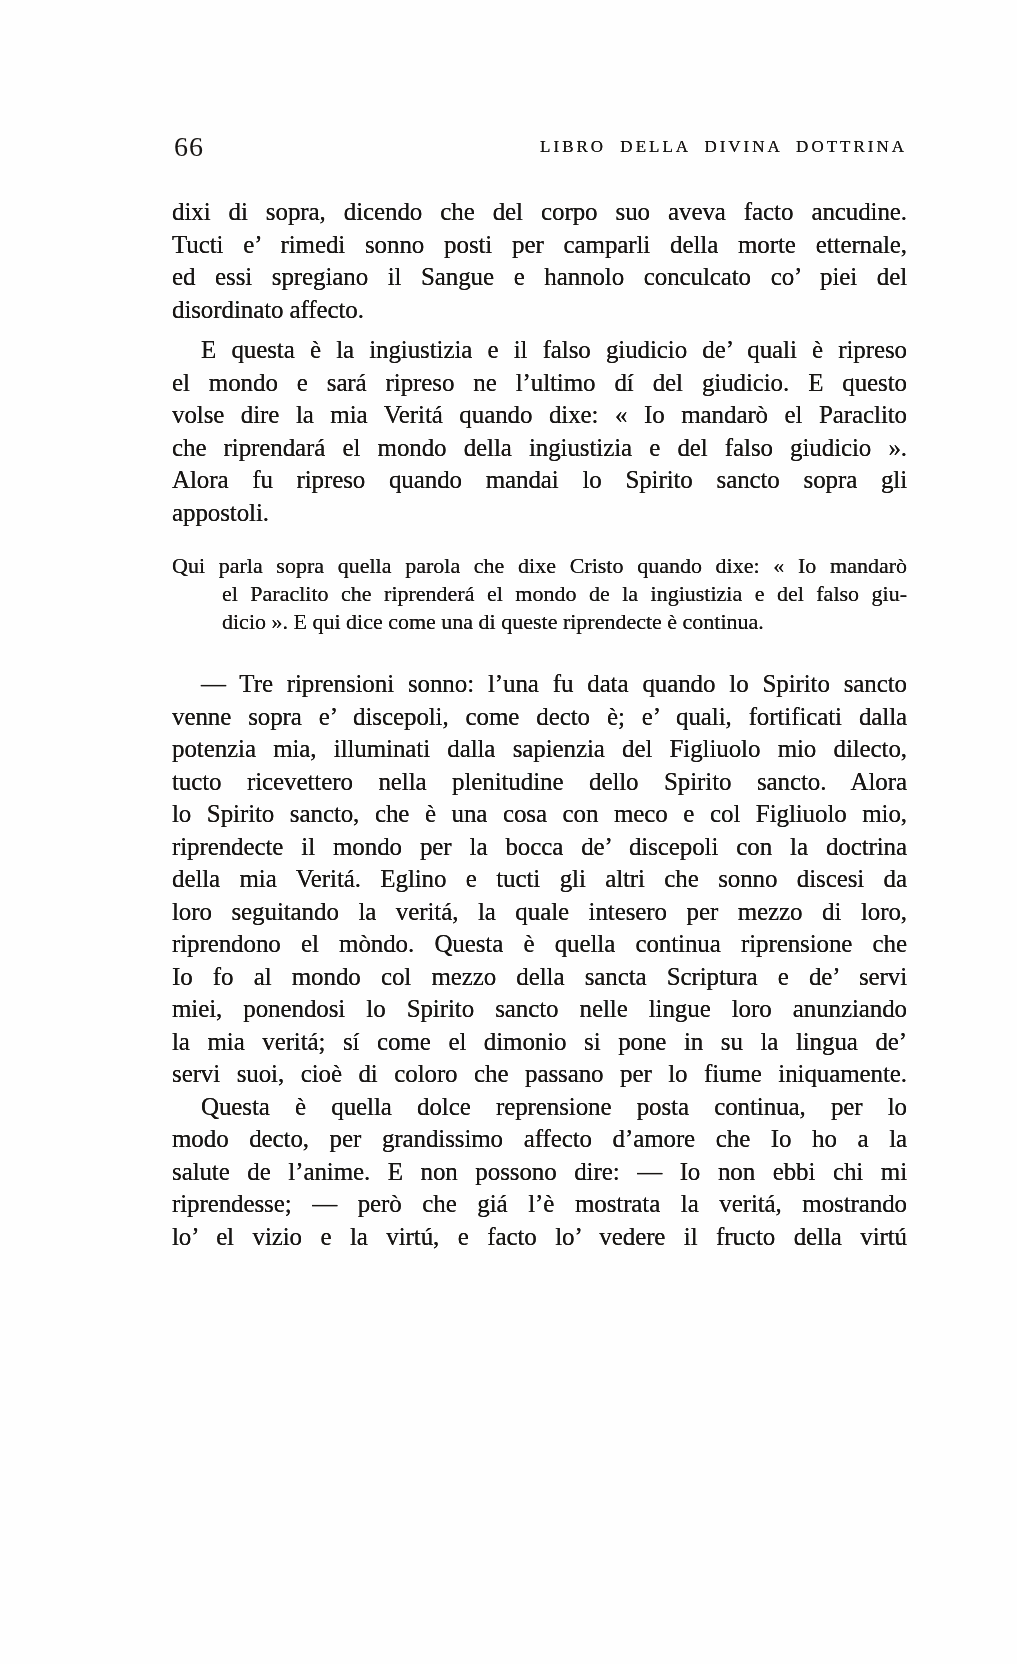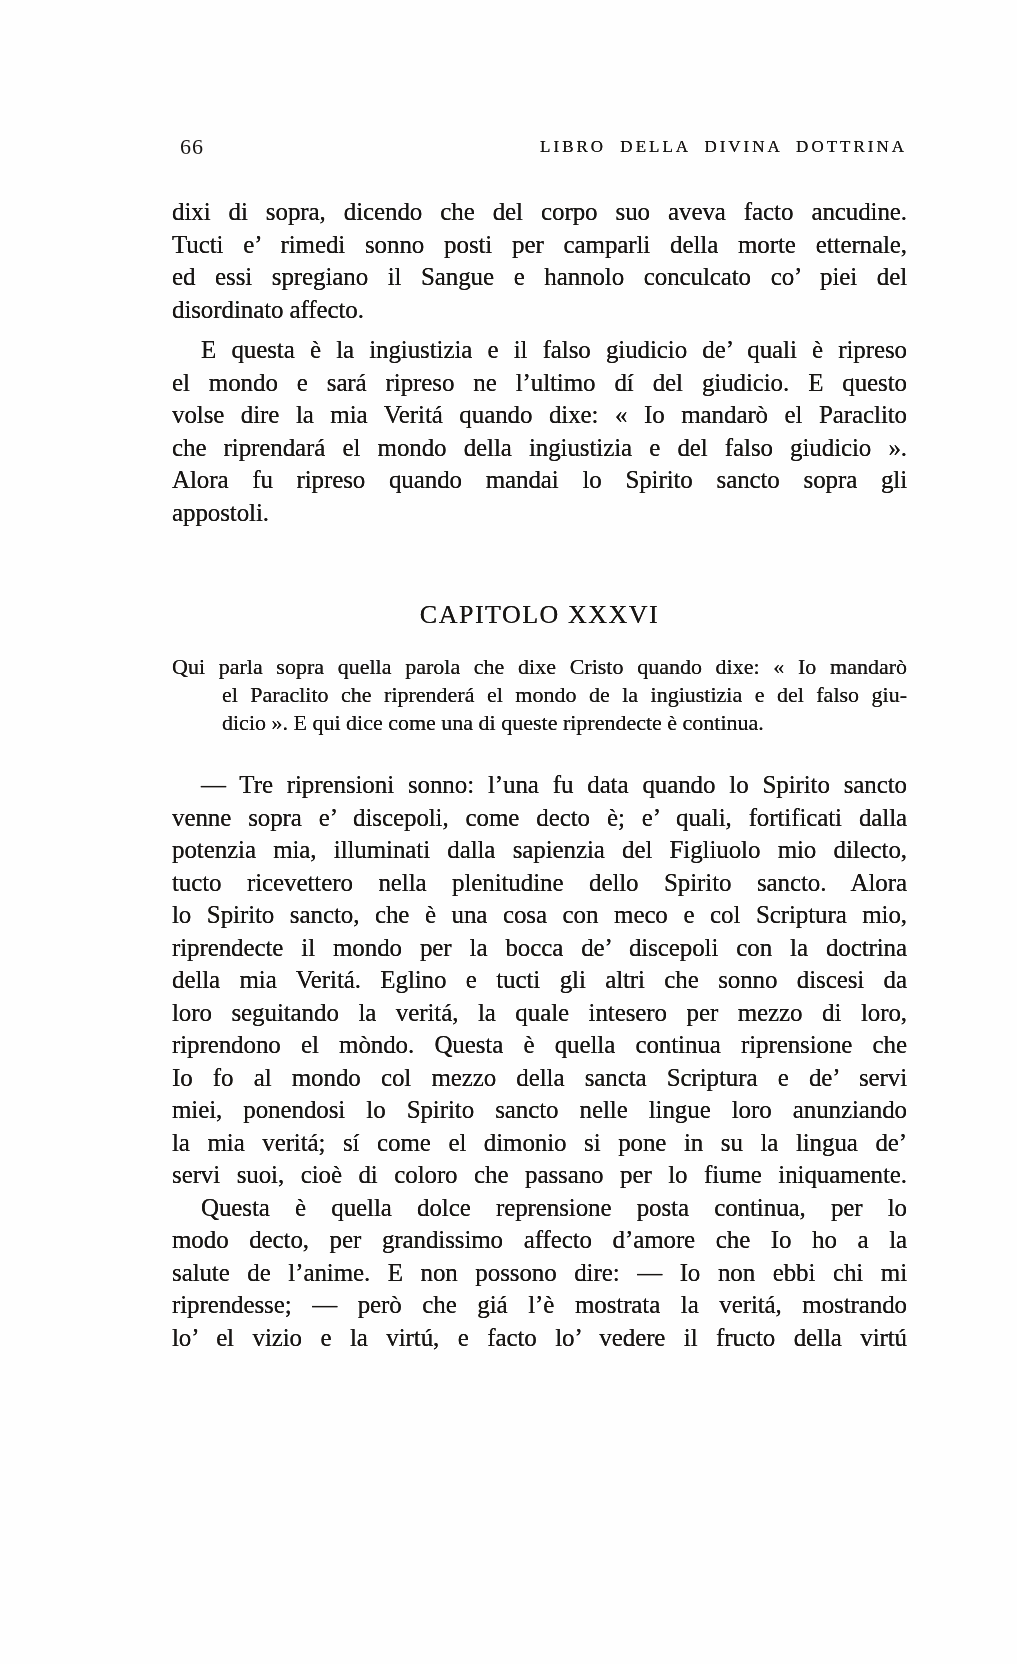--- a/index.html
+++ b/index.html
@@ -25,23 +25,23 @@
   }
   
   .page-header {
     position: relative;
     margin-top: 134px;
     height: 26px;
     line-height: 26px;
   }
   .page-number {
     position: absolute;
-    left: 8px;
+    left: 2px;
     bottom: 0;
-    font-size: 22px;
+    font-size: 28px;
     letter-spacing: 1px;
   }
   .running-title {
     display: block;
     text-align: right;
     font-size: 17px;
     letter-spacing: 3px;
     word-spacing: 7px;
     text-shadow: 0 0 0.4px currentColor;
   }
@@ -111,34 +111,33 @@
 
     <section class="para p2">
         <div class="line indent">E questa è la ingiustizia e il falso giudicio de’ quali è ripreso</div>
         <div class="line">el mondo e sará ripreso ne l’ultimo dí del giudicio. E questo</div>
         <div class="line">volse dire la mia Veritá quando dixe: « Io mandarò el Paraclito</div>
         <div class="line">che riprendará el mondo della ingiustizia e del falso giudicio ».</div>
         <div class="line">Alora fu ripreso quando mandai lo Spirito sancto sopra gli</div>
         <div class="line last">appostoli.</div>
       </section>
 
-    <h2 class="chapter-heading">CAPITOLO XXXVI</h2>
 
     <section class="summary">
         <div class="line">Qui parla sopra quella parola che dixe Cristo quando dixe: « Io mandarò</div>
         <div class="line indent">el Paraclito che riprenderá el mondo de la ingiustizia e del falso giu-</div>
         <div class="line indent last">dicio ». E qui dice come una di queste riprendecte è continua.</div>
       </section>
 
     <section class="para p3">
         <div class="line indent">— Tre riprensioni sonno: l’una fu data quando lo Spirito sancto</div>
         <div class="line">venne sopra e’ discepoli, come decto è; e’ quali, fortificati dalla</div>
         <div class="line">potenzia mia, illuminati dalla sapienzia del Figliuolo mio dilecto,</div>
         <div class="line">tucto ricevettero nella plenitudine dello Spirito sancto. Alora</div>
-        <div class="line">lo Spirito sancto, che è una cosa con meco e col Scriptura mio,</div>
+        <div class="line">lo Spirito sancto, che è una cosa con meco e col Figliuolo mio,</div>
         <div class="line">riprendecte il mondo per la bocca de’ discepoli con la doctrina</div>
         <div class="line">della mia Veritá. Eglino e tucti gli altri che sonno discesi da</div>
         <div class="line">loro seguitando la veritá, la quale intesero per mezzo di loro,</div>
         <div class="line">riprendono el mòndo. Questa è quella continua riprensione che</div>
         <div class="line">Io fo al mondo col mezzo della sancta Scriptura e de’ servi</div>
         <div class="line">miei, ponendosi lo Spirito sancto nelle lingue loro anunziando</div>
         <div class="line">la mia veritá; sí come el dimonio si pone in su la lingua de’</div>
         <div class="line">servi suoi, cioè di coloro che passano per lo fiume iniquamente.</div>
       </section>
 

